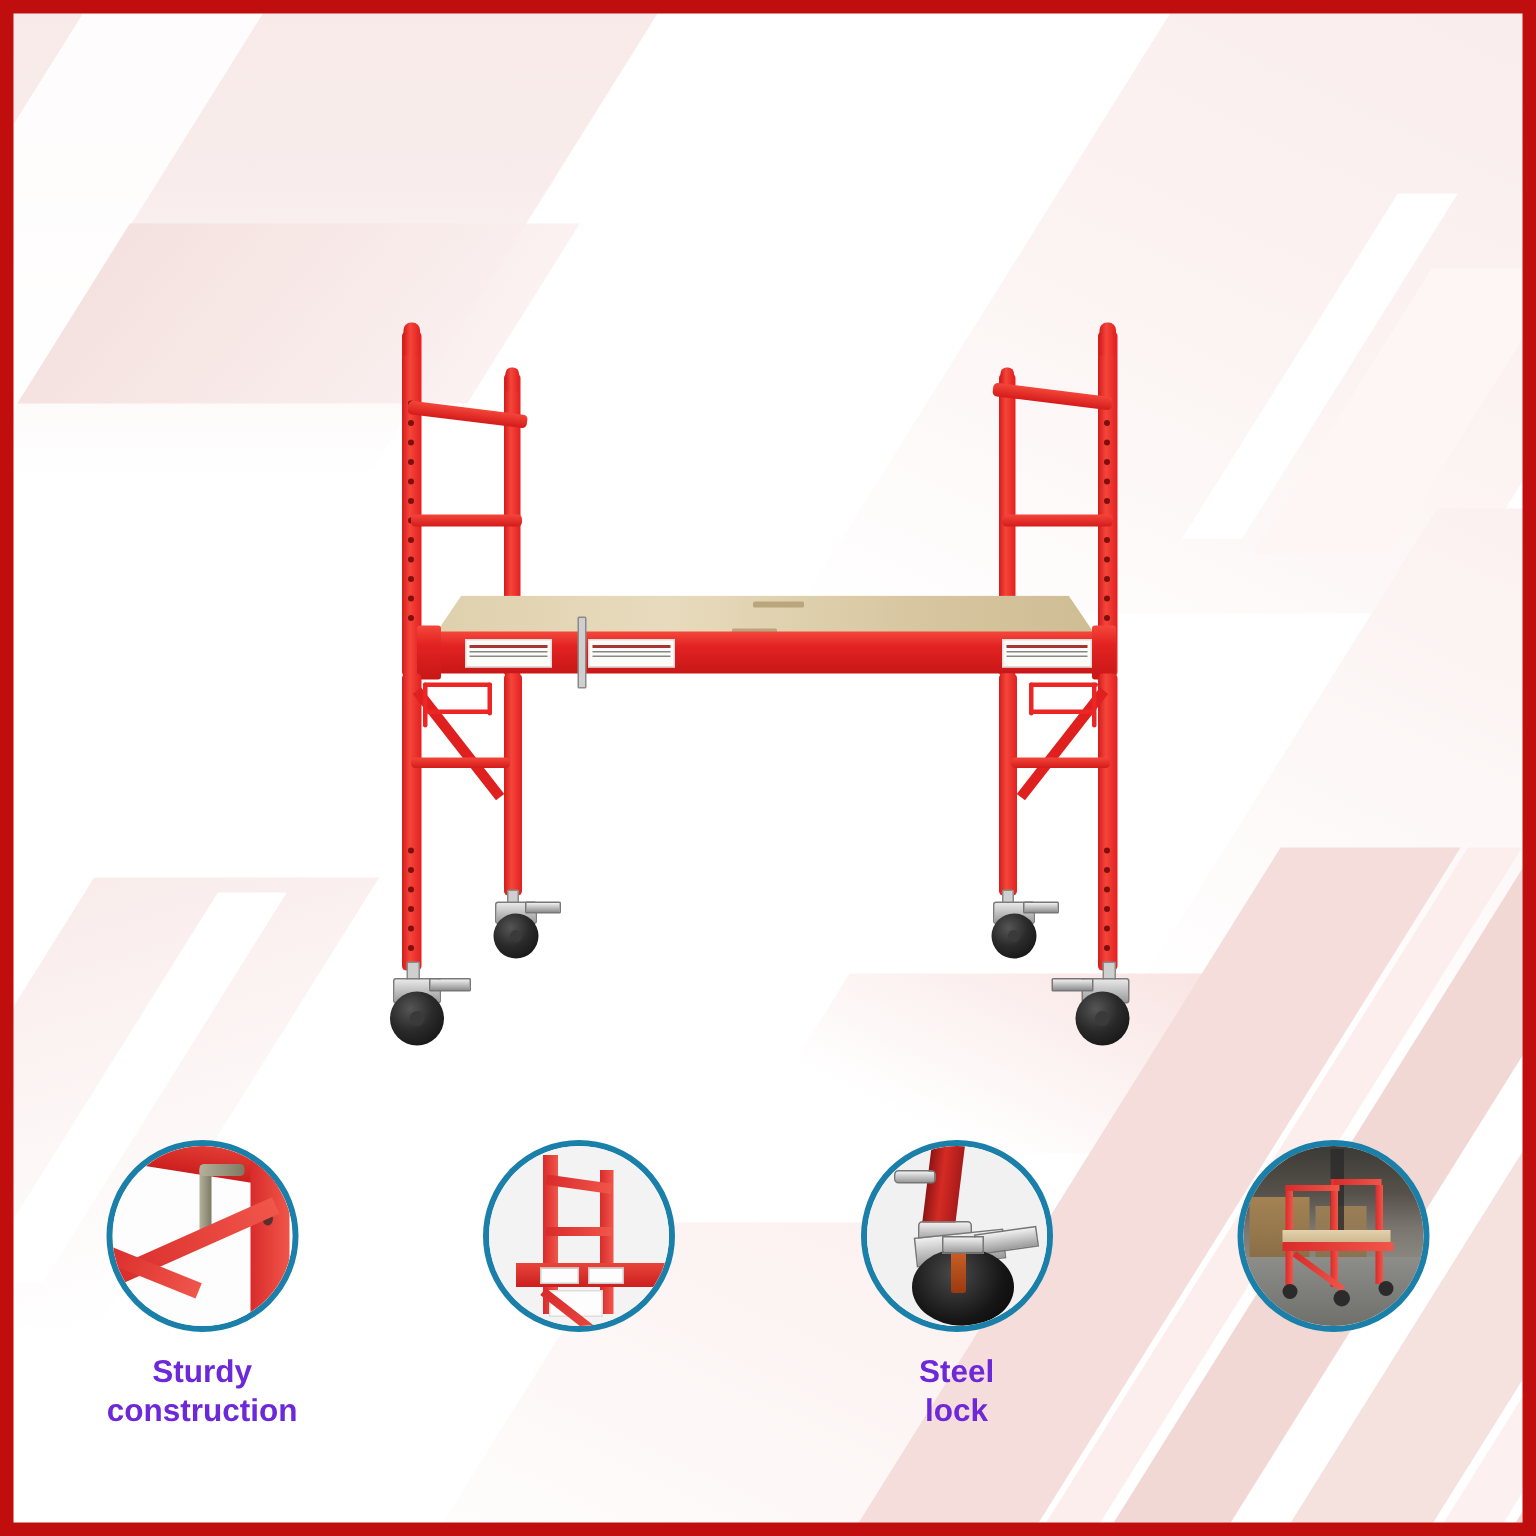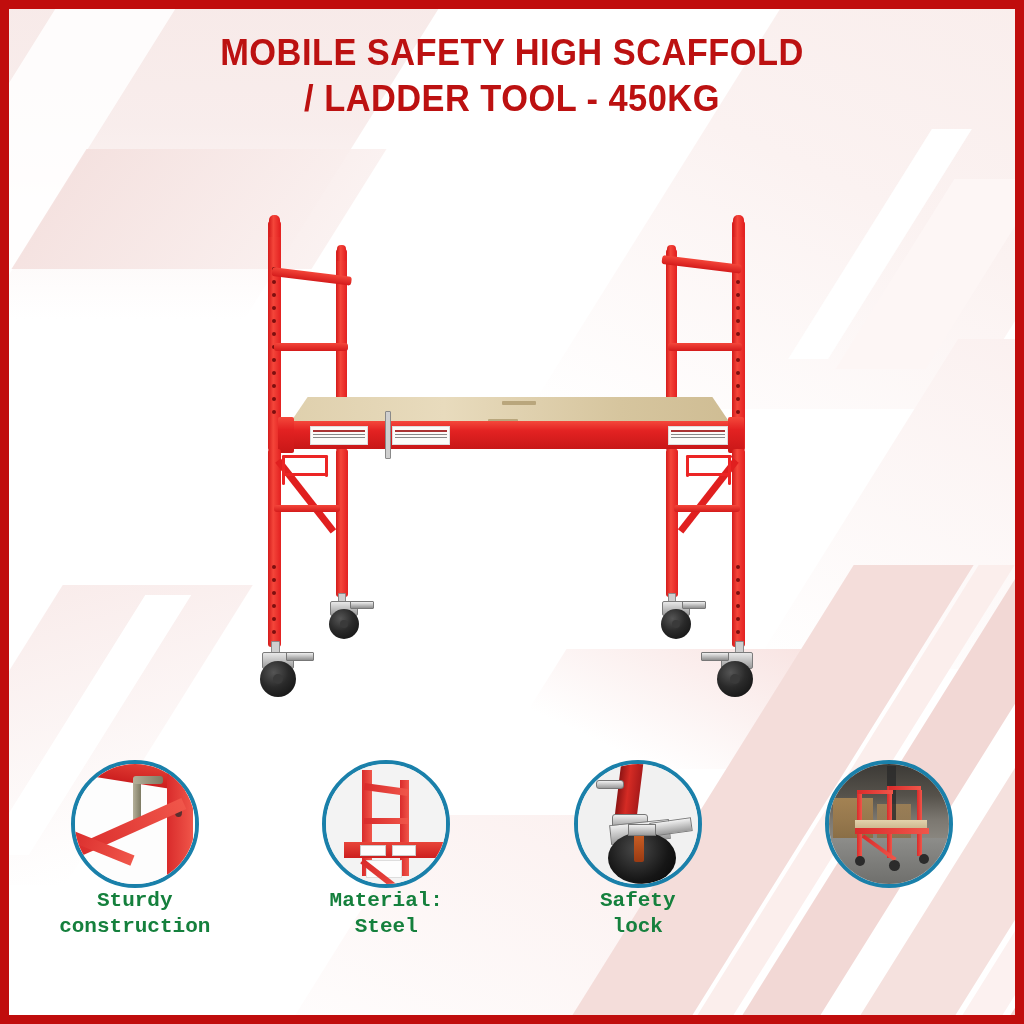--- a/index.html
+++ b/index.html
@@ -170,23 +170,23 @@
   }
   .feature{flex:1;display:flex;flex-direction:column;align-items:center;}
   .circle{
     width:128px;height:128px;border-radius:50%;
     border:4px solid #1a80aa;
     overflow:hidden;position:relative;
     background:#f2f2f2;
     box-sizing:border-box;
   }
   .f-label{
-    text-align:center;
-    font-weight:bold;font-size:21px;line-height:26px;color:#15803d;
-    font-family:Liberation Mono, monospace;
+    margin-top:14px;text-align:center;
+    font-weight:bold;font-size:21px;line-height:26px;color:#6d28d9;
+    font-family:Liberation Sans, sans-serif;
   }
 
   
   .fa{position:absolute;}
   .fa-red{background:linear-gradient(180deg,#e8453a,#cc1f1f);}
   .fa-red2{background:linear-gradient(90deg,#d92b2b,#f0564a);}
   .fa-white{background:#fdfdfd;}
   .fa-grey{background:linear-gradient(90deg,#b5b09a,#7d7a63);}
   .fa-dark{background:#2b2b2b;}
   .fa-chrome{background:linear-gradient(180deg,#f0f0f0,#9b9b9b);border:1px solid #777;}
@@ -219,24 +219,20 @@
       <div class="br-s br-s1"></div>
       <div class="br-s br-s2"></div>
       <div class="br-s br-s3"></div>
       <div class="br-s br-s4"></div>
       <div class="br-s br-s5"></div>
       <div class="br-s br-s6"></div>
       <div class="br-s br-s7"></div>
     </div>
   </div>
 
-  <div class="title-wrap">
-    <div class="title-line">MOBILE SAFETY HIGH SCAFFOLD</div>
-    <div class="title-line">/ LADDER TOOL - 450KG</div>
-  </div>
 
   <div class="product">
 
     <div class="post" style="left:18px;top:16px;width:13px;height:230px;"></div>
     <div class="post" style="left:19px;top:10px;width:11px;height:22px;border-radius:5px 5px 0 0;"></div>
     <div class="holes" style="left:22px;top:62px;">
       <div class="hole"></div>
         <div class="hole"></div>
         <div class="hole"></div>
         <div class="hole"></div>
@@ -395,40 +391,36 @@
         <div class="fa fa-red2" style="left:36px;top:6px;width:10px;height:106px;"></div>
         <div class="fa fa-red2" style="left:74px;top:16px;width:9px;height:96px;"></div>
         <div class="fa fa-red2" style="left:38px;top:22px;width:44px;height:7px;transform:rotate(8deg);"></div>
         <div class="fa fa-red2" style="left:38px;top:54px;width:44px;height:6px;"></div>
         <div class="fa fa-red" style="left:18px;top:78px;width:110px;height:16px;"></div>
         <div class="fa fa-white" style="left:34px;top:81px;width:24px;height:9px;border:1px solid #ccc;"></div>
         <div class="fa fa-white" style="left:66px;top:81px;width:22px;height:9px;border:1px solid #ccc;"></div>
         <div class="fa fa-white" style="left:40px;top:96px;width:34px;height:16px;border:1px solid #ddd;"></div>
         <div class="fa fa-red2" style="left:36px;top:94px;width:64px;height:6px;transform:rotate(38deg);transform-origin:left center;"></div>
       </div>
-      <div class="f-label">
-        <div>Material:</div>
-        <div>Steel</div>
-      </div>
     </div>
 
     <div class="feature">
       <div class="circle">
         <div class="fa fa-white" style="left:0;top:0;width:100%;height:100%;background:#f1f1f1;"></div>
         <div class="fa" style="left:40px;top:-4px;width:22px;height:60px;background:linear-gradient(90deg,#8e1414,#d52b24 45%,#a81a1a);transform:rotate(7deg);"></div>
         <div class="fa fa-chrome" style="left:18px;top:16px;width:26px;height:7px;border-radius:3px;"></div>
         <div class="fa fa-chrome" style="left:34px;top:50px;width:34px;height:12px;border-radius:3px;"></div>
         <div class="fa fa-chrome" style="left:32px;top:58px;width:58px;height:18px;transform:rotate(-6deg);"></div>
         <div class="fa fa-chrome" style="left:72px;top:56px;width:40px;height:12px;transform:rotate(-8deg);"></div>
         <div class="fa" style="left:30px;top:68px;width:68px;height:52px;border-radius:50%;background:radial-gradient(circle at 42% 32%,#4a4a4a,#161616 60%,#050505);"></div>
         <div class="fa" style="left:56px;top:62px;width:10px;height:36px;background:linear-gradient(180deg,#d86a2a,#9a3a12);border-radius:2px;"></div>
         <div class="fa fa-chrome" style="left:50px;top:60px;width:26px;height:10px;"></div>
       </div>
       <div class="f-label">
-        <div>Safety</div>
+        <div>Steel</div>
         <div>lock</div>
       </div>
     </div>
 
     <div class="feature">
       <div class="circle">
         <div class="fa fa-ware" style="left:0;top:0;width:100%;height:66%;"></div>
         <div class="fa fa-floor" style="left:0;top:62%;width:100%;height:38%;"></div>
         <div class="fa fa-crate" style="left:4px;top:34px;width:40px;height:40px;opacity:.85;"></div>
         <div class="fa fa-crate" style="left:48px;top:40px;width:34px;height:34px;opacity:.7;"></div>

